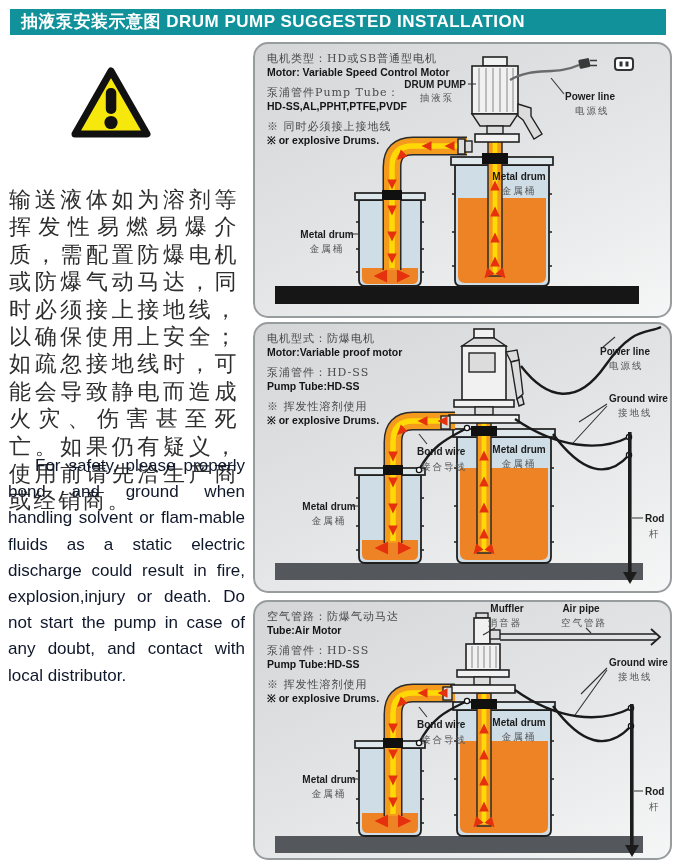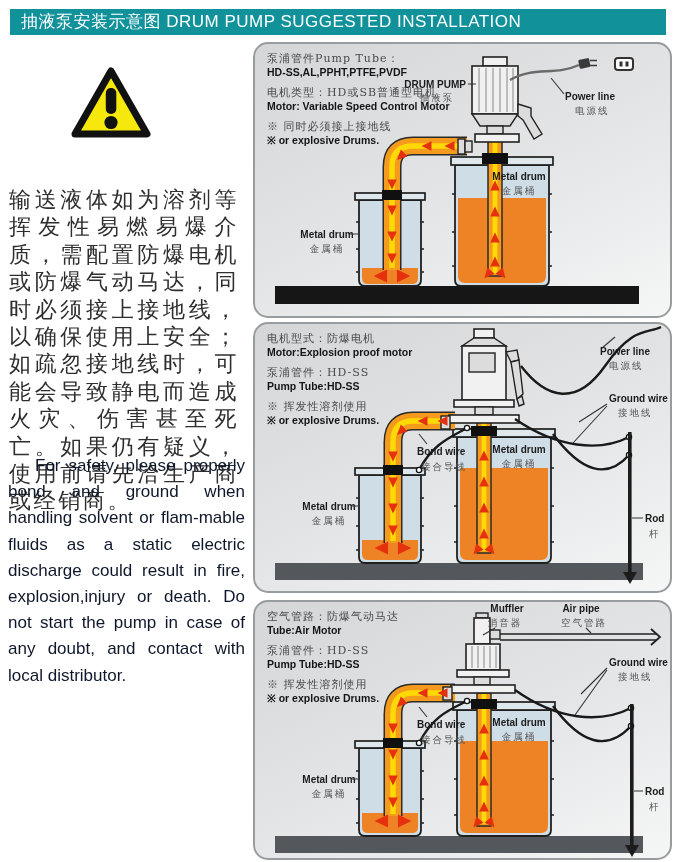--- a/index.html
+++ b/index.html
@@ -1,20 +1,20 @@
 <!DOCTYPE html>
 <html><head>
 <meta charset="utf-8">
 <style>
   html,body{margin:0;padding:0;background:#fff;}
   body{width:676px;height:862px;position:relative;font-family:"Liberation Sans",sans-serif;overflow:hidden;}
 
   
   #title-bar{position:absolute;left:10px;top:9px;width:656px;height:26px;background:#11929b;
-    color:#fff;font-weight:normal;font-size:17px;line-height:26px;padding-left:11px;box-sizing:border-box;
+    color:#fff;font-weight:bold;font-size:17px;line-height:26px;padding-left:11px;box-sizing:border-box;
     letter-spacing:.5px;white-space:nowrap;}
 
   
   #warning-svg{position:absolute;left:70px;top:66px;}
   #zh-text{position:absolute;left:9px;top:186px;width:230px;font-family:"DejaVu Serif","Liberation Serif",serif;
     font-size:22px;line-height:27.4px;letter-spacing:2.6px;color:#2e2e2e;text-align:justify;}
   #en-text{position:absolute;left:8px;top:453px;width:237px;font-size:17px;line-height:26.2px;color:#0f172a;
     text-align:justify;-moz-text-align-last:left;text-align-last:left;text-indent:27px;}
 
   
@@ -160,26 +160,26 @@
       <text class="sl-zh" x="72" y="208" text-anchor="middle">金属桶</text>
       <path class="ptr" d="M95,190 H104"></path>
 
       <text class="sl-en" x="264" y="136" text-anchor="middle">Metal drum</text>
       <text class="sl-zh" x="264" y="150" text-anchor="middle">金属桶</text>
     </g>
   </svg>
 
   <div class="spec">
     <div class="pair">
+      <div class="zh">电机类型：HD或SB普通型电机</div>
+      <div class="en">Motor: Variable Speed Control Motor</div>
+    </div>
+    <div class="pair">
       <div class="zh">泵浦管件Pump Tube：</div>
       <div class="en">HD-SS,AL,PPHT,PTFE,PVDF</div>
-    </div>
-    <div class="pair">
-      <div class="zh">电机类型：HD或SB普通型电机</div>
-      <div class="en">Motor: Variable Speed Control Motor</div>
     </div>
     <div class="pair">
       <div class="zh">※ 同时必须接上接地线</div>
       <div class="en">※ or explosive Drums.</div>
     </div>
   </div>
 </section>
 
 <section class="panel" id="panel2">
   <svg class="diagram" viewBox="0 0 415 267" preserveAspectRatio="none">
@@ -290,21 +290,21 @@
       <path class="ptr" d="M96,182 H104"></path>
 
       <text class="sl-en" x="264" y="129" text-anchor="middle">Metal drum</text>
       <text class="sl-zh" x="264" y="143" text-anchor="middle">金属桶</text>
     </g>
   </svg>
 
   <div class="spec">
     <div class="pair">
       <div class="zh">电机型式：防爆电机</div>
-      <div class="en">Motor:Explosion proof motor</div>
+      <div class="en">Motor:Variable proof motor</div>
     </div>
     <div class="pair">
       <div class="zh">泵浦管件：HD-SS</div>
       <div class="en">Pump Tube:HD-SS</div>
     </div>
     <div class="pair">
       <div class="zh">※ 挥发性溶剂使用</div>
       <div class="en">※ or explosive Drums.</div>
     </div>
   </div>

